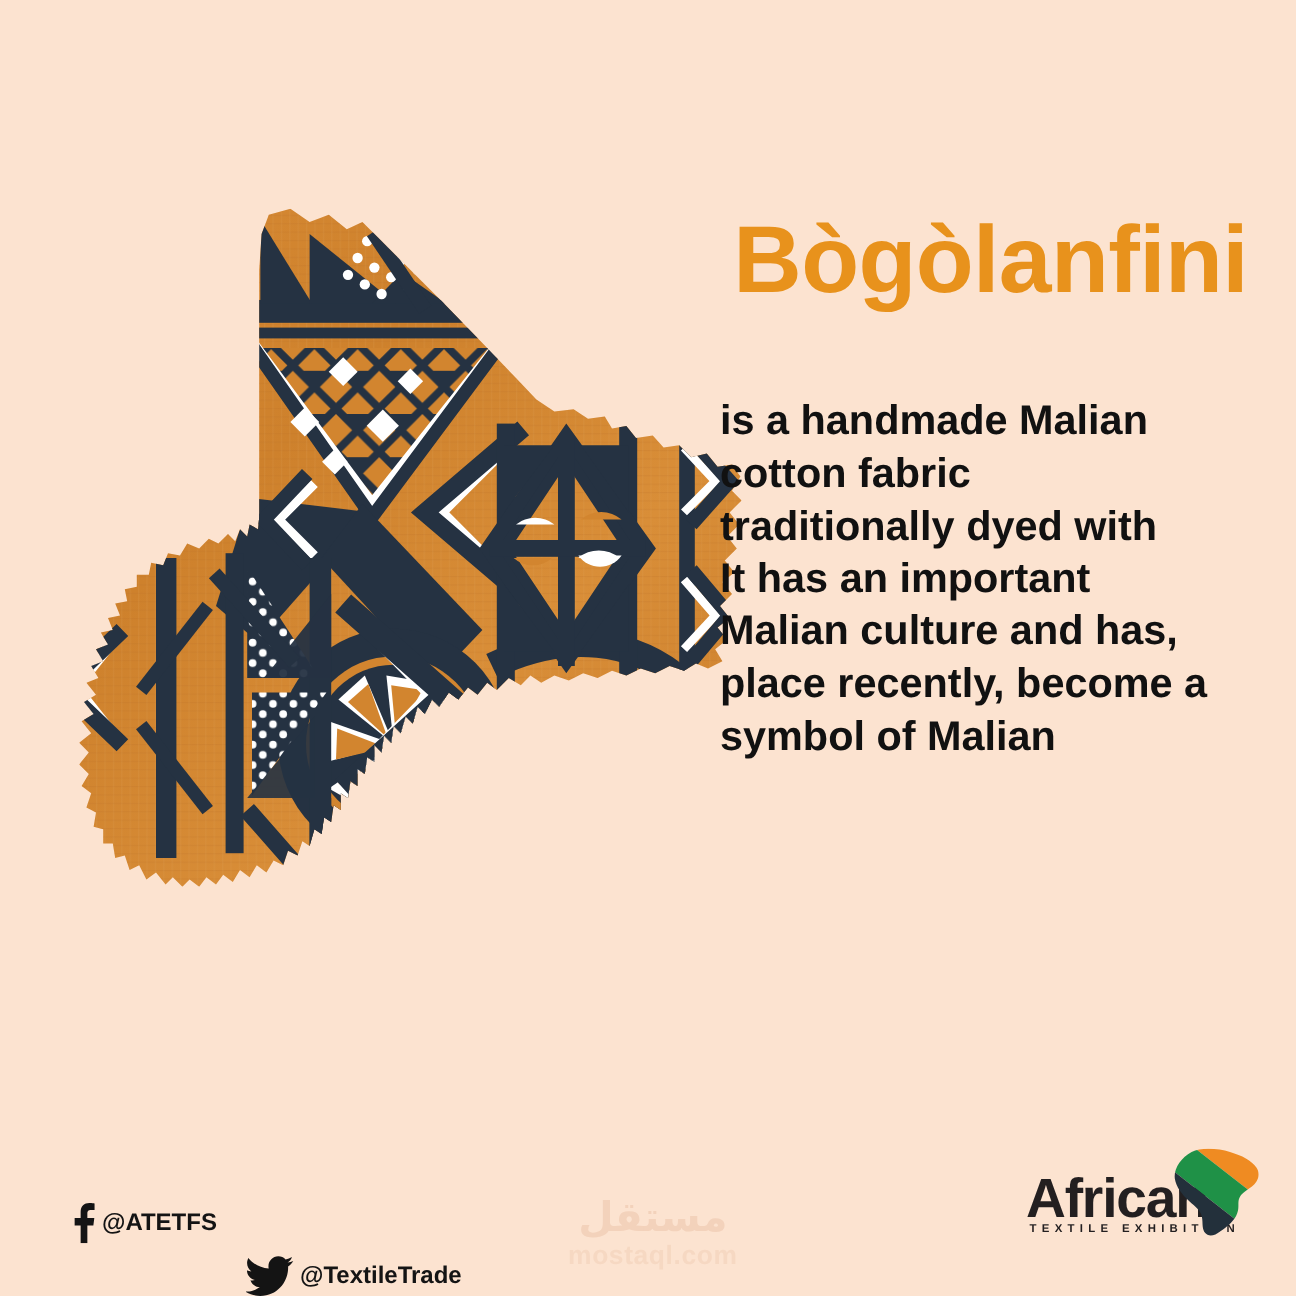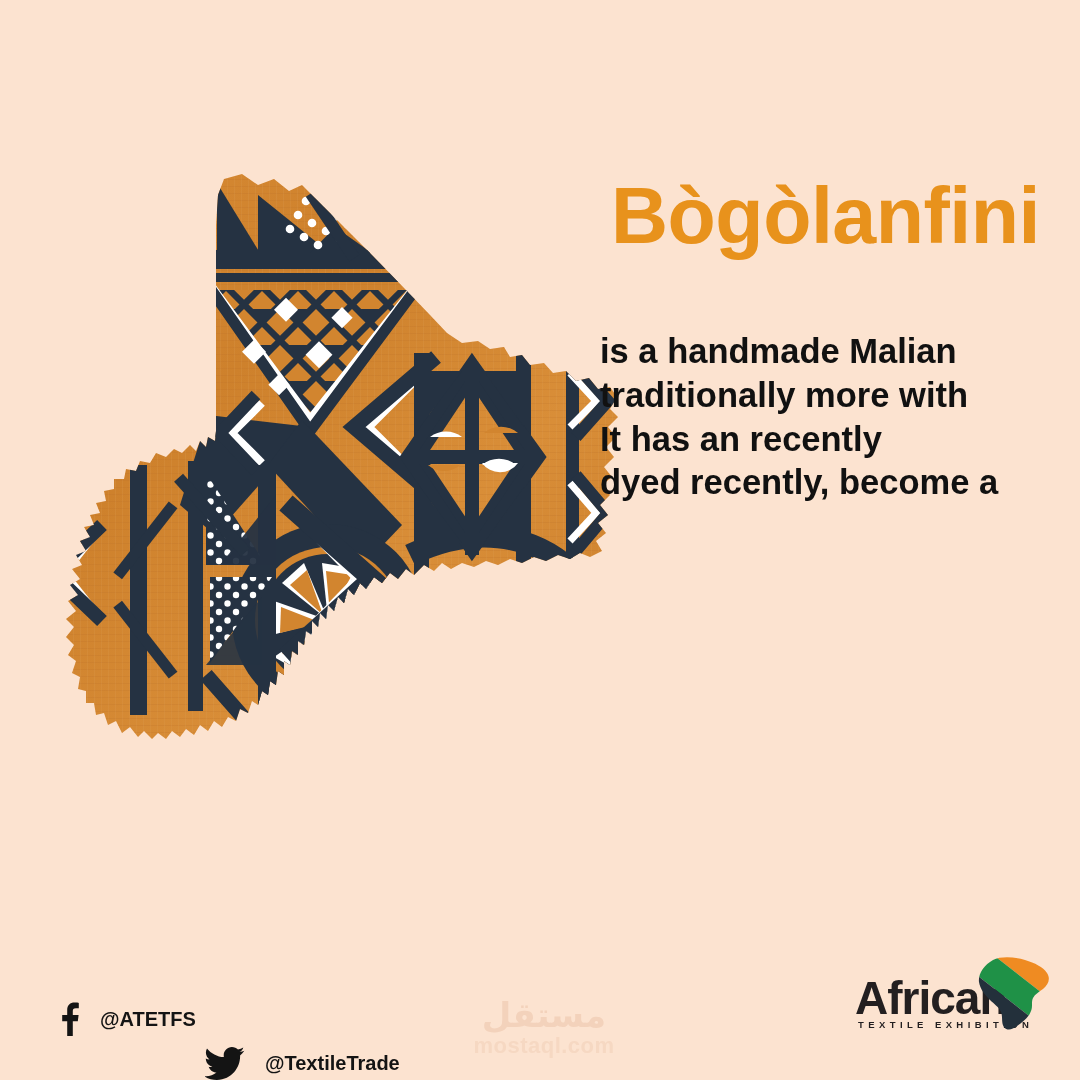--- a/index.html
+++ b/index.html
@@ -58,21 +58,21 @@
     color:#141414;
     font-size:35px;
     font-weight:bold;
     letter-spacing:-0.3px;
     white-space:nowrap;
   }
   .social{
     position:absolute;
     display:flex;
     align-items:center;
-    gap:20px;
+    gap:5px;
   }
   #social-fb{ left:58px; top:1002px; }
   #social-tw{ left:205px; top:1002px;margin-top:44px; }
   .social .handle{
     color:#141414;
     font-size:20px;
     font-weight:bold;
     white-space:nowrap;
   }
   .social .ic{ display:flex; align-items:center; justify-content:center; }
@@ -339,23 +339,26 @@
         <path d="M308,462 L356,520 L308,572" fill="none" stroke="#253242" stroke-width="13"></path>
         <path d="M196,510 L240,560 L196,590" fill="none" stroke="#253242" stroke-width="15"></path>
       </g>
     </svg>
   </div>
 
   <h1 id="title">Bògòlanfini</h1>
 
   <div id="body-copy">
     <span class="ln">is a handmade Malian</span>
-    <span class="ln">traditionally more with</span>
-    <span class="ln">It has an recently</span>
-    <span class="ln">dyed recently, become a</span>
+    <span class="ln">cotton fabric</span>
+    <span class="ln">traditionally dyed with</span>
+    <span class="ln">It has an important</span>
+    <span class="ln">Malian culture and has,</span>
+    <span class="ln">place recently, become a</span>
+    <span class="ln">symbol of Malian</span>
   </div>
 
 
   <div class="social" id="social-fb">
     <span class="ic">
       <svg width="22" height="34" viewBox="0 0 22 34" xmlns="http://www.w3.org/2000/svg">
         <path d="M14.8,34 V19.2 H19.8 L20.6,13.1 H14.8 V9.3 C14.8,7.5 15.3,6.3 17.9,6.3 H20.8 V0.9
                  C20.3,0.8 18.5,0.6 16.5,0.6 C12.2,0.6 9.2,3.2 9.2,8.1 V13.1 H4.2 V19.2 H9.2 V34 Z" fill="#141414"></path>
       </svg>
     </span>

